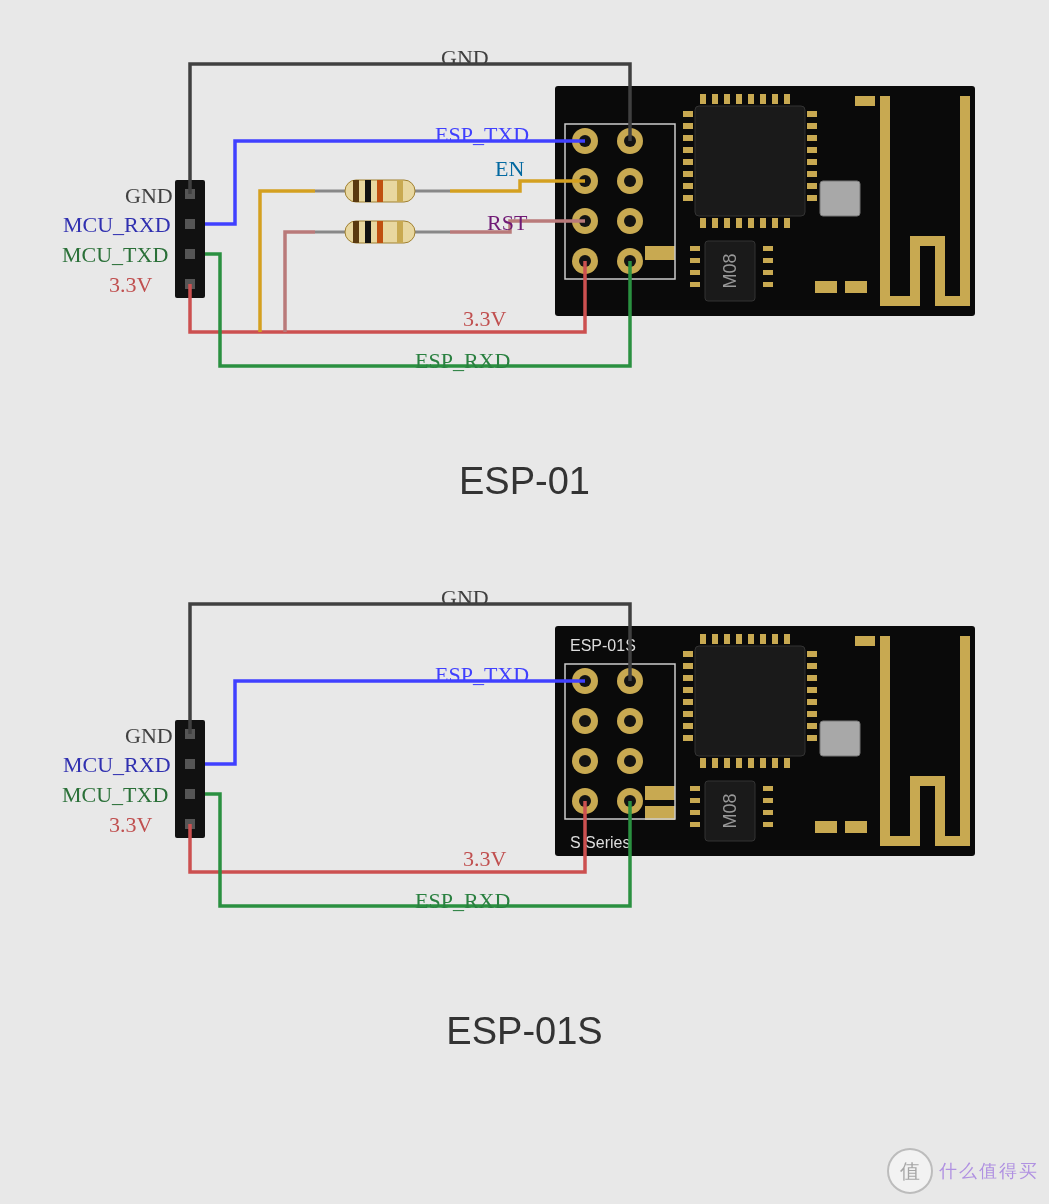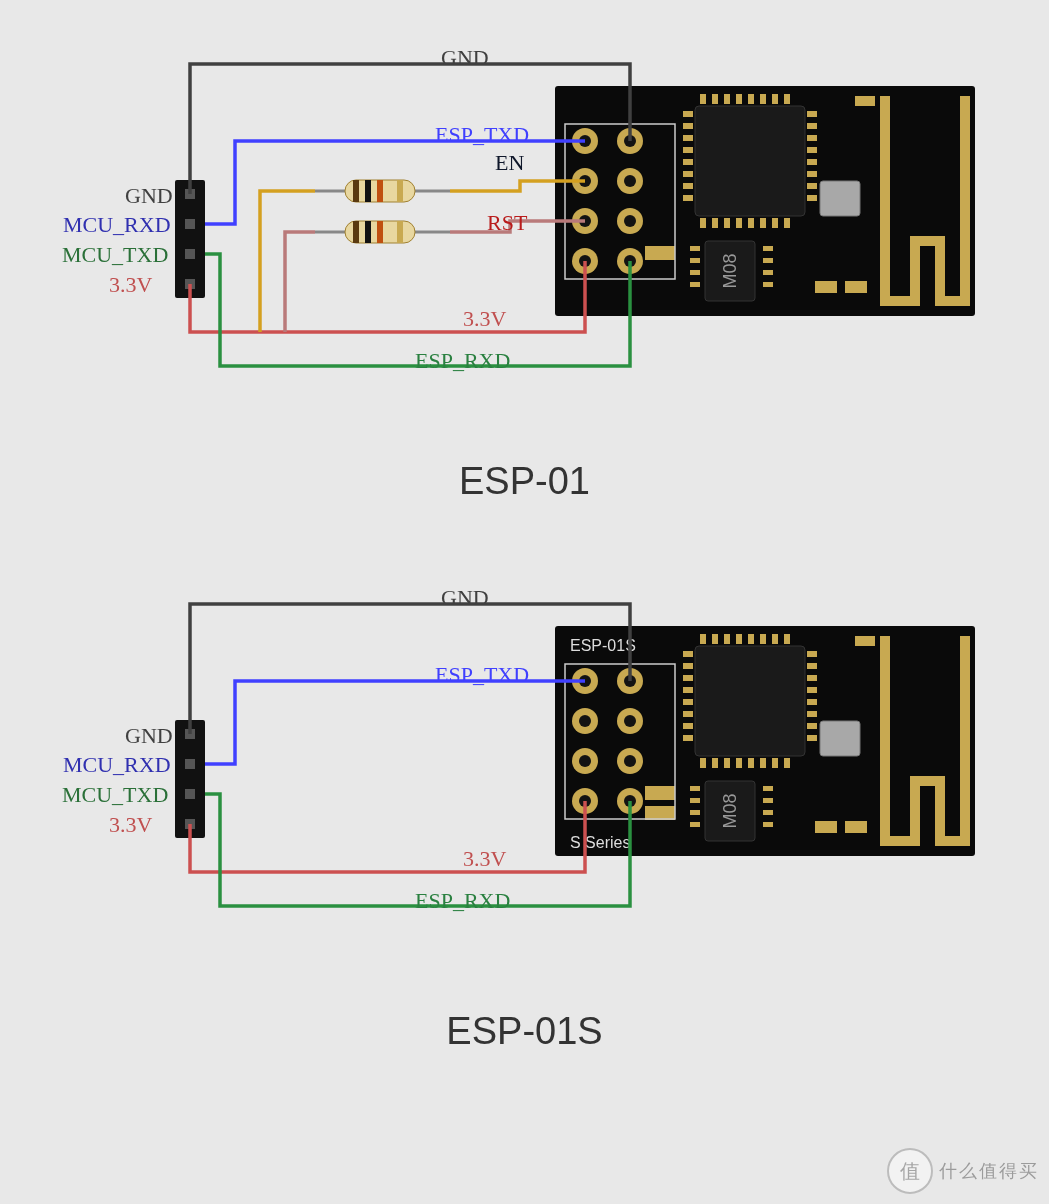--- a/index.html
+++ b/index.html
@@ -1,21 +1,21 @@
 <!DOCTYPE html>
 <html><head>
 <meta charset="utf-8">
 <style>
   html,body{margin:0;padding:0;background:#e8e8e8;font-family:Arial,Helvetica,sans-serif}
   .page{width:1049px;height:1204px;position:relative;background:#e8e8e8}
   .title{position:absolute;left:0;width:100%;text-align:center;font-size:38px;color:#333}
   .lbl{position:absolute;font-family:Liberation Serif, serif;font-size:22px;white-space:nowrap}
   .wm{position:absolute;right:10px;bottom:10px;display:flex;align-items:center;gap:6px;opacity:.45}
   .wm .circ{width:42px;height:42px;border-radius:50%;background:#fff;border:2px solid #888;display:flex;align-items:center;justify-content:center;font-size:20px;color:#555}
-  .wm .txt{font-size:18px;color:#404040;letter-spacing:2px}
+  .wm .txt{font-size:18px;color:#6d28d9;letter-spacing:2px}
   svg{position:absolute;left:0;top:0}
   .pcb{fill:#0a0a0a}
   .silk{stroke:#ccc;stroke-width:1.5;fill:none}
   .pad{fill:#c8a951}
   .padhole{fill:#131313}
   .smd{fill:#c8a951}
   .chip{fill:#1a1a1a;stroke:#333}
   .ant{stroke:#c8a951;stroke-width:10;fill:none;stroke-linecap:square}
   .hdr{fill:#111}
   .hdrpin{fill:#555}
@@ -162,22 +162,22 @@
 <path class="wire w-vcc" d="M190,284 v48 h395 v-71"></path>
 
 <path class="wire w-en" d="M315,191 h-55 v141"></path>
 <path class="wire w-rst" d="M315,232 h-30 v100"></path>
 
 <path class="wire w-rxd" d="M205,254 h15 v112 h410 v-105"></path>
 </svg>
 
 <div class="lbl" style="left:441px;top:45px;color:#404040">GND</div>
 <div class="lbl" style="left:435px;top:122px;color:#4040ff">ESP_TXD</div>
-<div class="lbl" style="left:495px;top:150px;color:#0f172a">EN</div>
-<div class="lbl" style="left:487px;top:210px;color:#b91c1c">RST</div>
+<div class="lbl" style="left:495px;top:156px;color:#0369a1">EN</div>
+<div class="lbl" style="left:487px;top:210px;color:#701a75">RST</div>
 <div class="lbl" style="left:463px;top:306px;color:#c05050">3.3V</div>
 <div class="lbl" style="left:415px;top:348px;color:#2a8040">ESP_RXD</div>
 <div class="lbl" style="left:125px;top:183px;color:#404040;text-align:right">GND</div>
 <div class="lbl" style="left:63px;top:212px;color:#3030b0">MCU_RXD</div>
 <div class="lbl" style="left:62px;top:242px;color:#2a7038">MCU_TXD</div>
 <div class="lbl" style="left:109px;top:272px;color:#c05050">3.3V</div>
 
 <div class="title" style="top:460px">ESP-01</div>
 
 <svg width="1049" height="1204">

